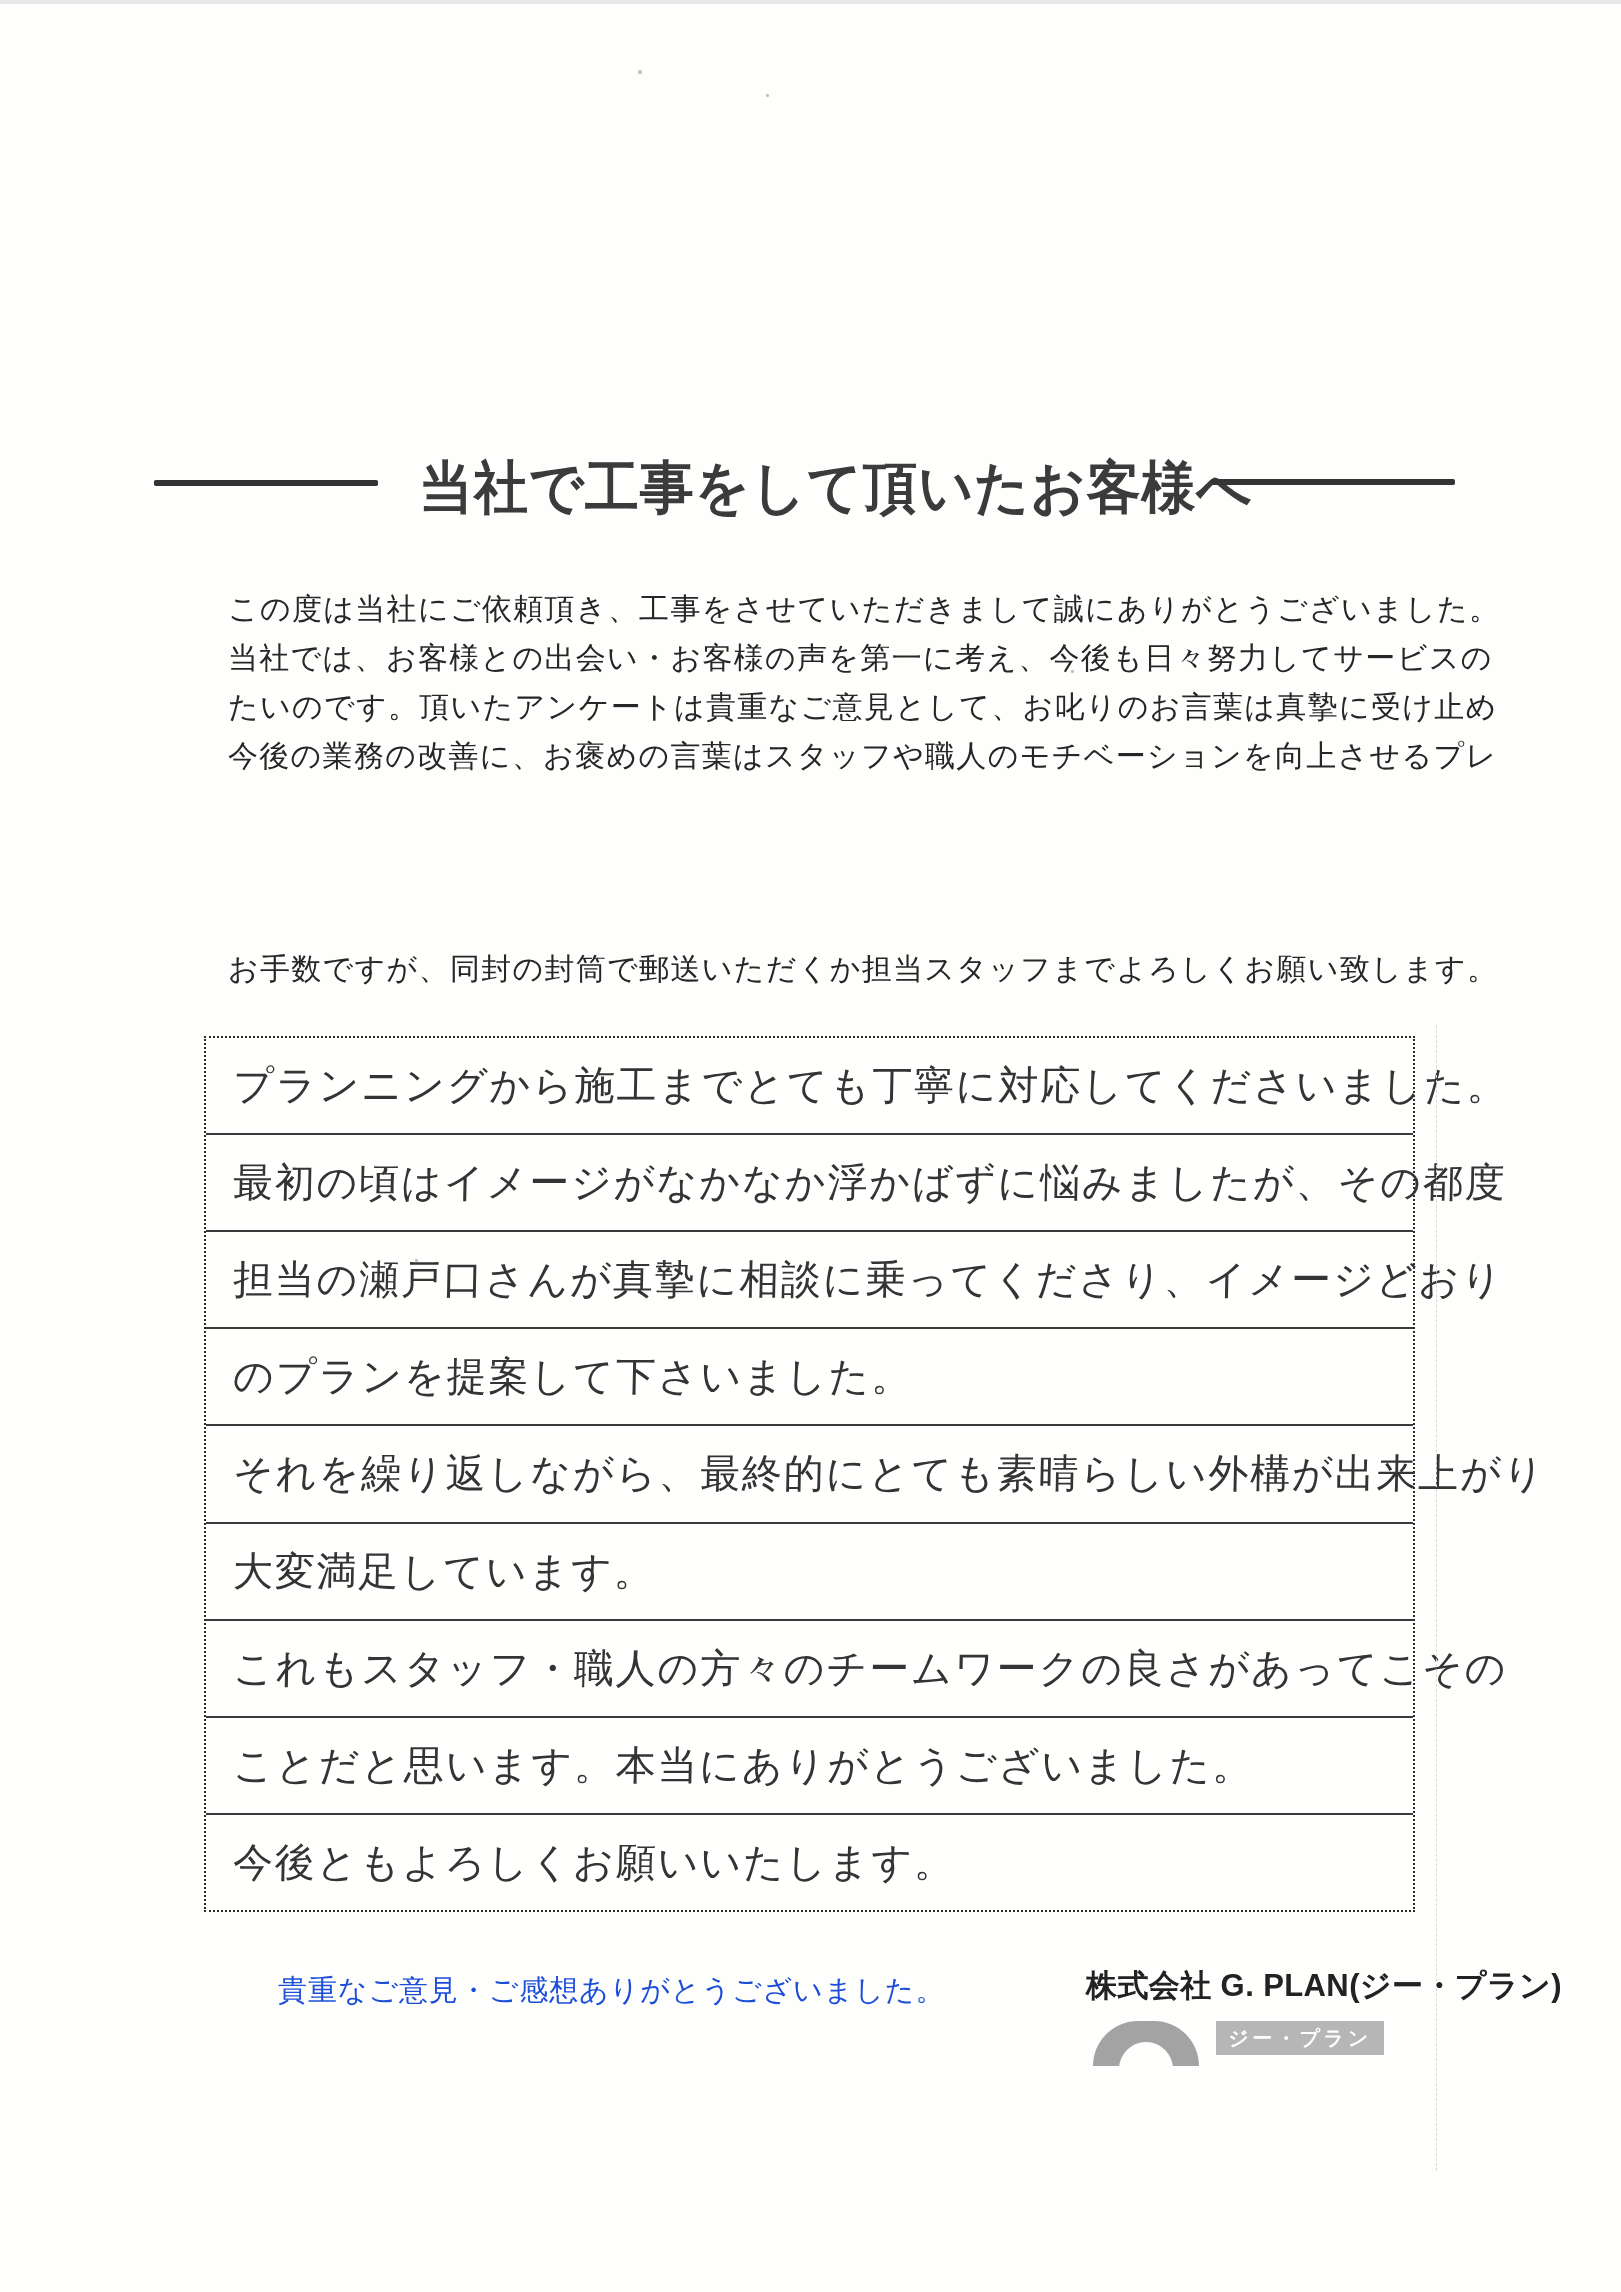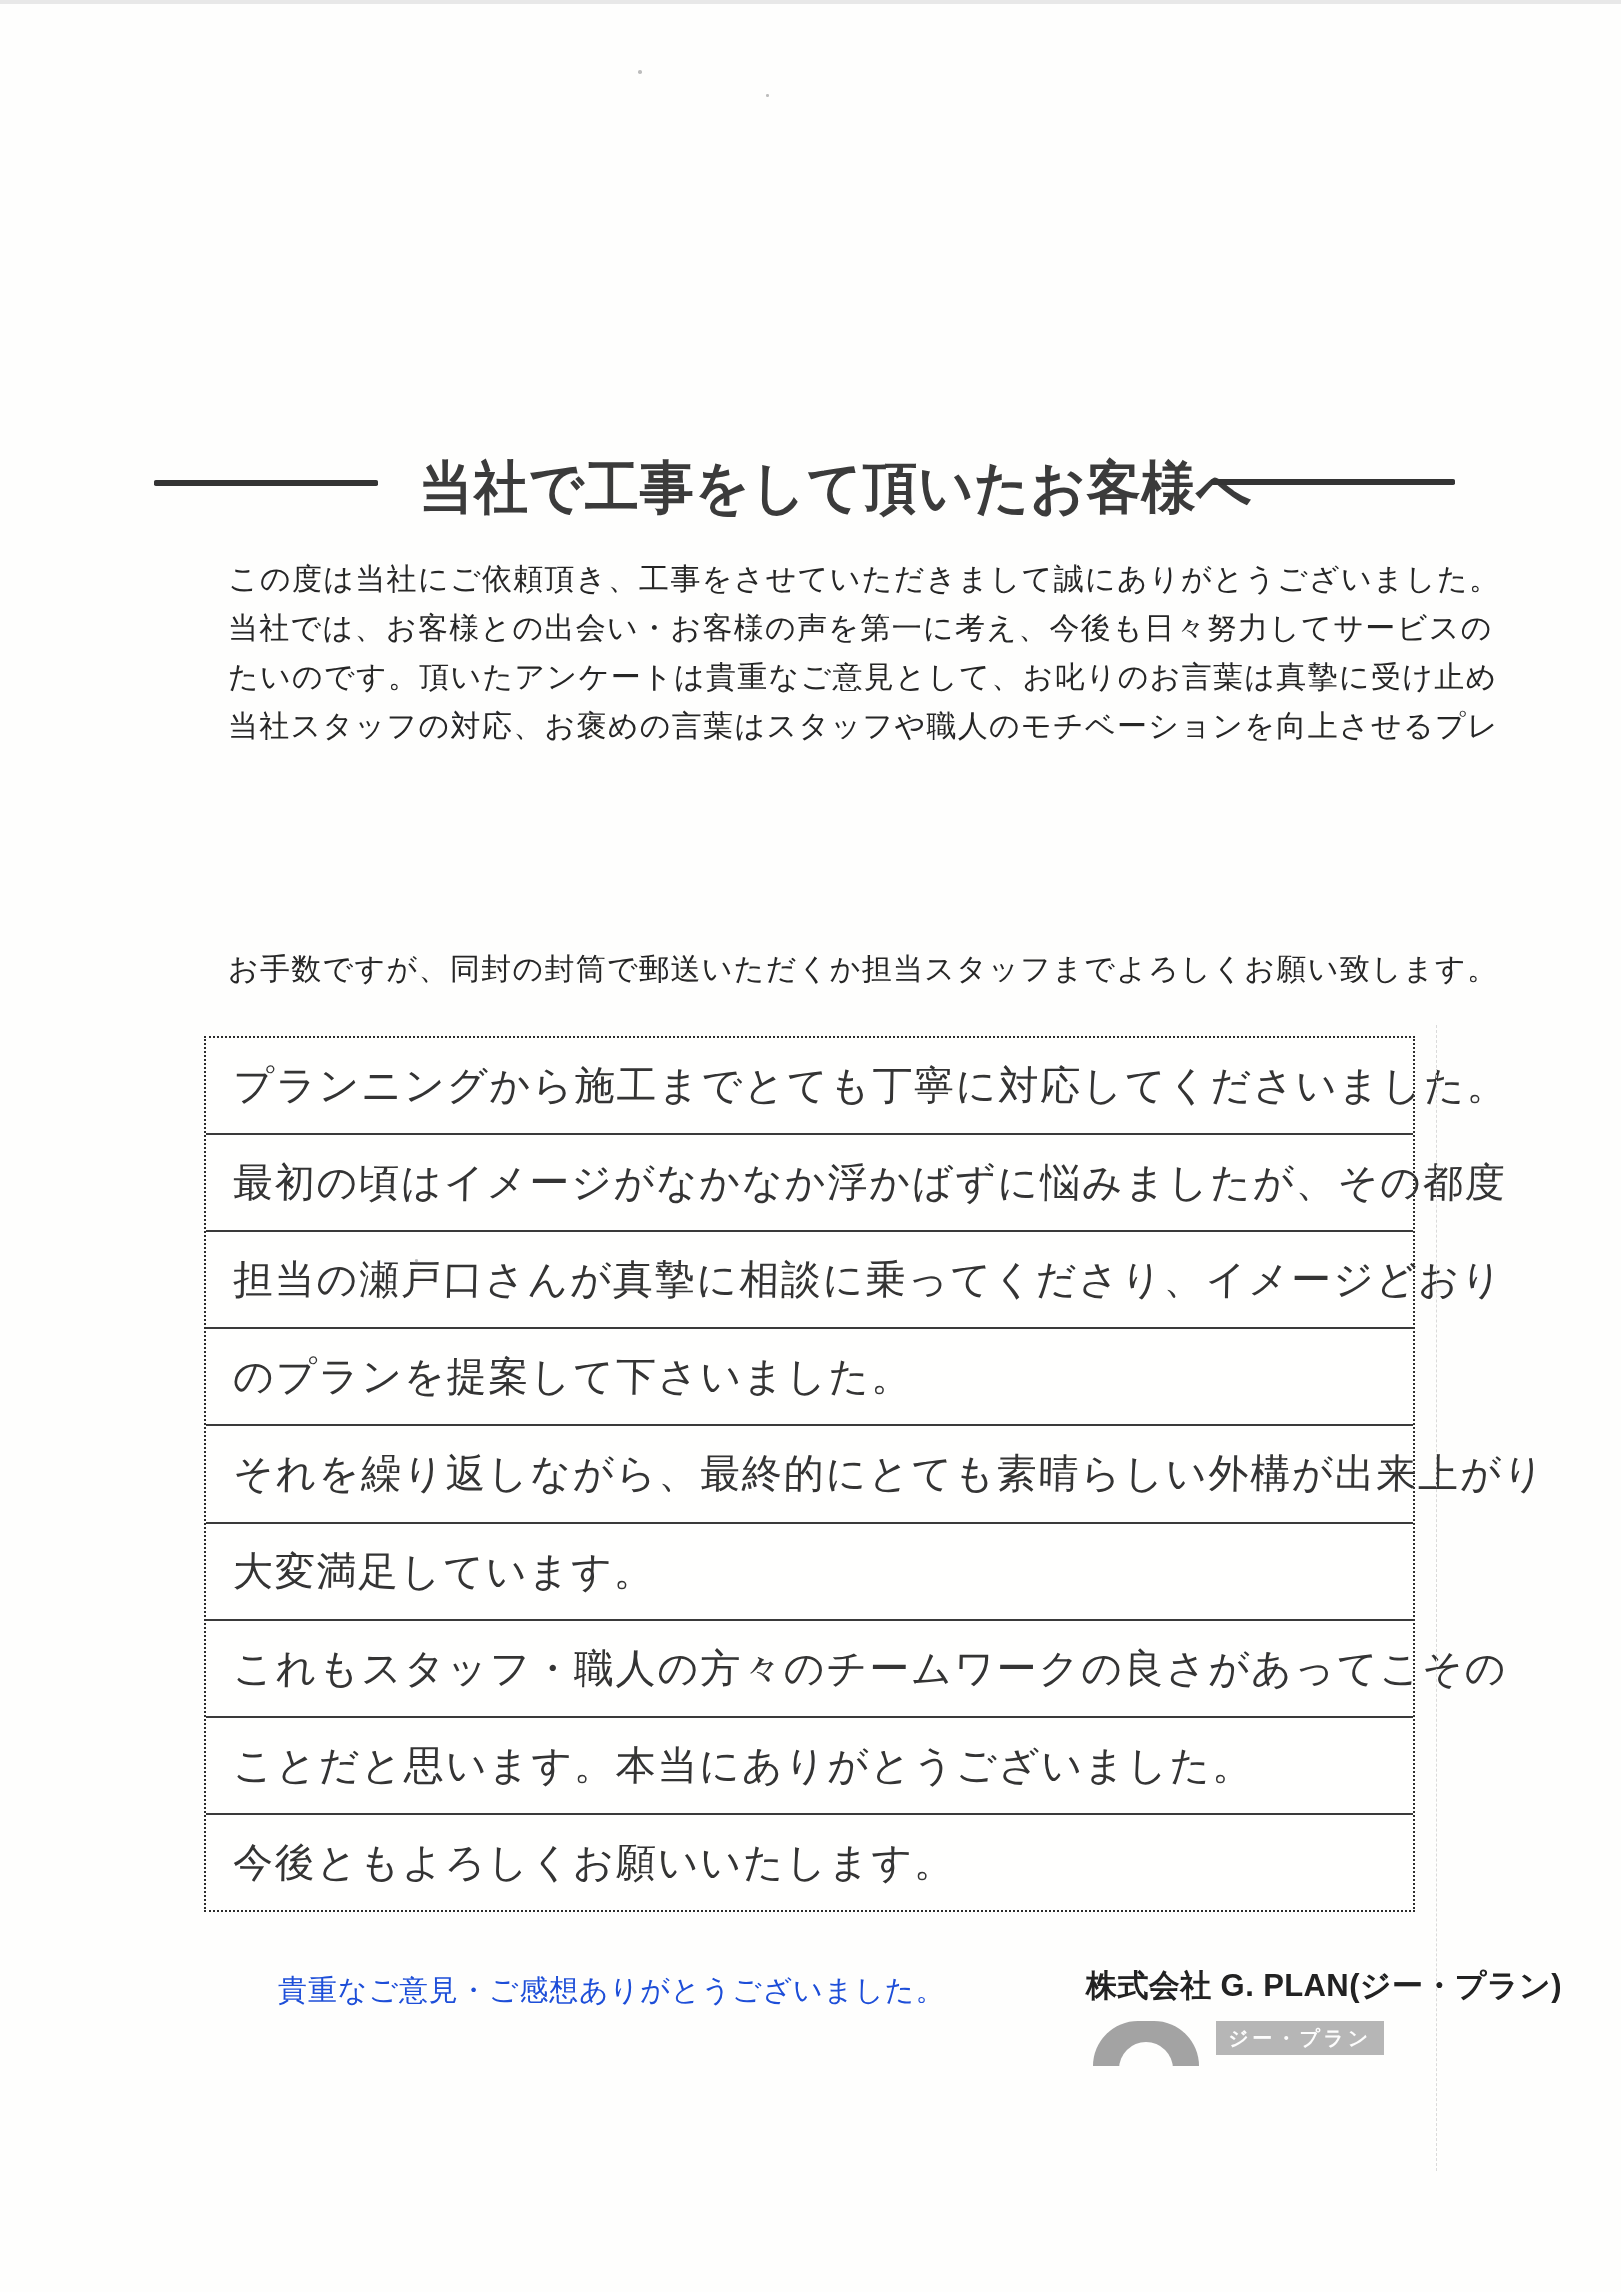--- a/index.html
+++ b/index.html
@@ -39,21 +39,21 @@
     color: #3b3b3b;
     white-space: nowrap;
     transform: scaleY(1.06);
     transform-origin: top left;
   }
 
   
   .intro {
     position: absolute;
     left: 228px;
-    top: 550px;
+    top: 580px;
     width: 1191px;
   }
   .intro p, .request-line {
     margin: 0;
     font-size: 30px;
     line-height: 49px;
     letter-spacing: 1.3px;
     color: #262626;
     white-space: nowrap;
   }
@@ -181,21 +181,21 @@
 <div class="page">
 
   <div class="title-dash left"></div>
   <h1 class="doc-title">当社で工事をして頂いたお客様へ</h1>
   <div class="title-dash right"></div>
 
   <div class="intro">
     <p>この度は当社にご依頼頂き、工事をさせていただきまして誠にありがとうございました。</p>
     <p>当社では、お客様との出会い・お客様の声を第一に考え、今後も日々努力してサービスの</p>
     <p>たいのです。頂いたアンケートは貴重なご意見として、お叱りのお言葉は真摯に受け止め</p>
-    <p>当社スタッフの対応、お褒めの言葉はスタッフや職人のモチベーションを向上させるプレ</p>
+    <p>今後の業務の改善に、お褒めの言葉はスタッフや職人のモチベーションを向上させるプレ</p>
   </div>
 
   <p class="request-line">お手数ですが、同封の封筒で郵送いただくか担当スタッフまでよろしくお願い致します。</p>
 
   <div class="survey-box">
     <div class="survey-row">
         <span>プランニングから施工までとても丁寧に対応してくださいました。</span>
       </div>
     <div class="survey-row">
         <span>最初の頃はイメージがなかなか浮かばずに悩みましたが、その都度</span>

